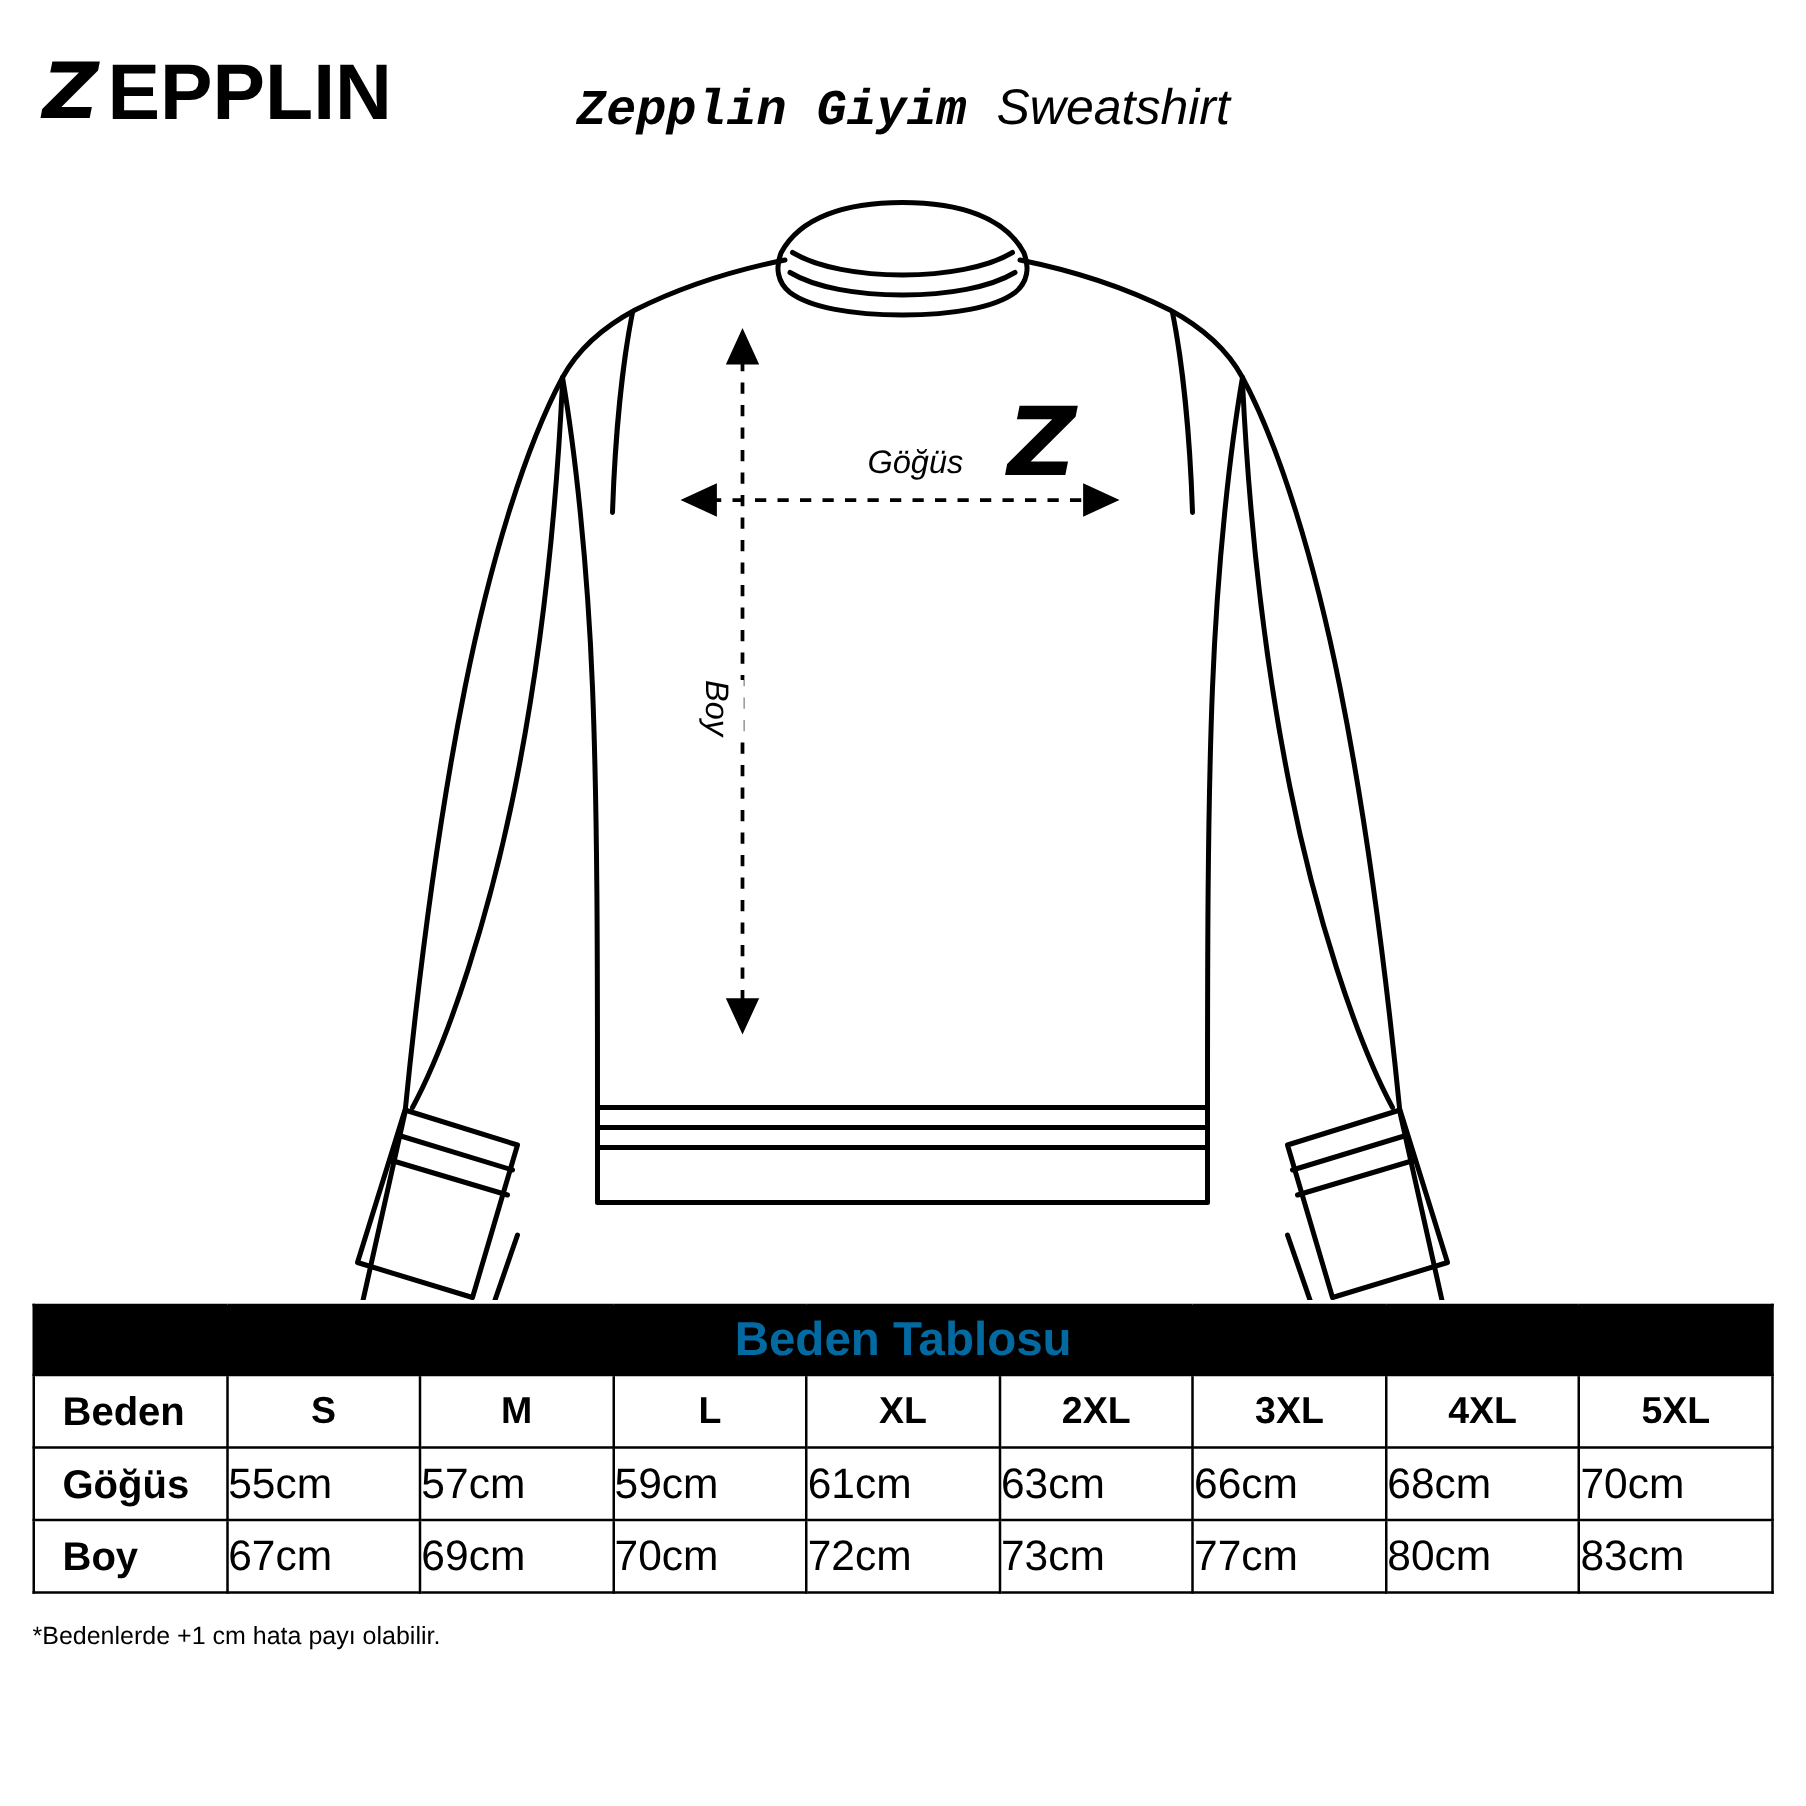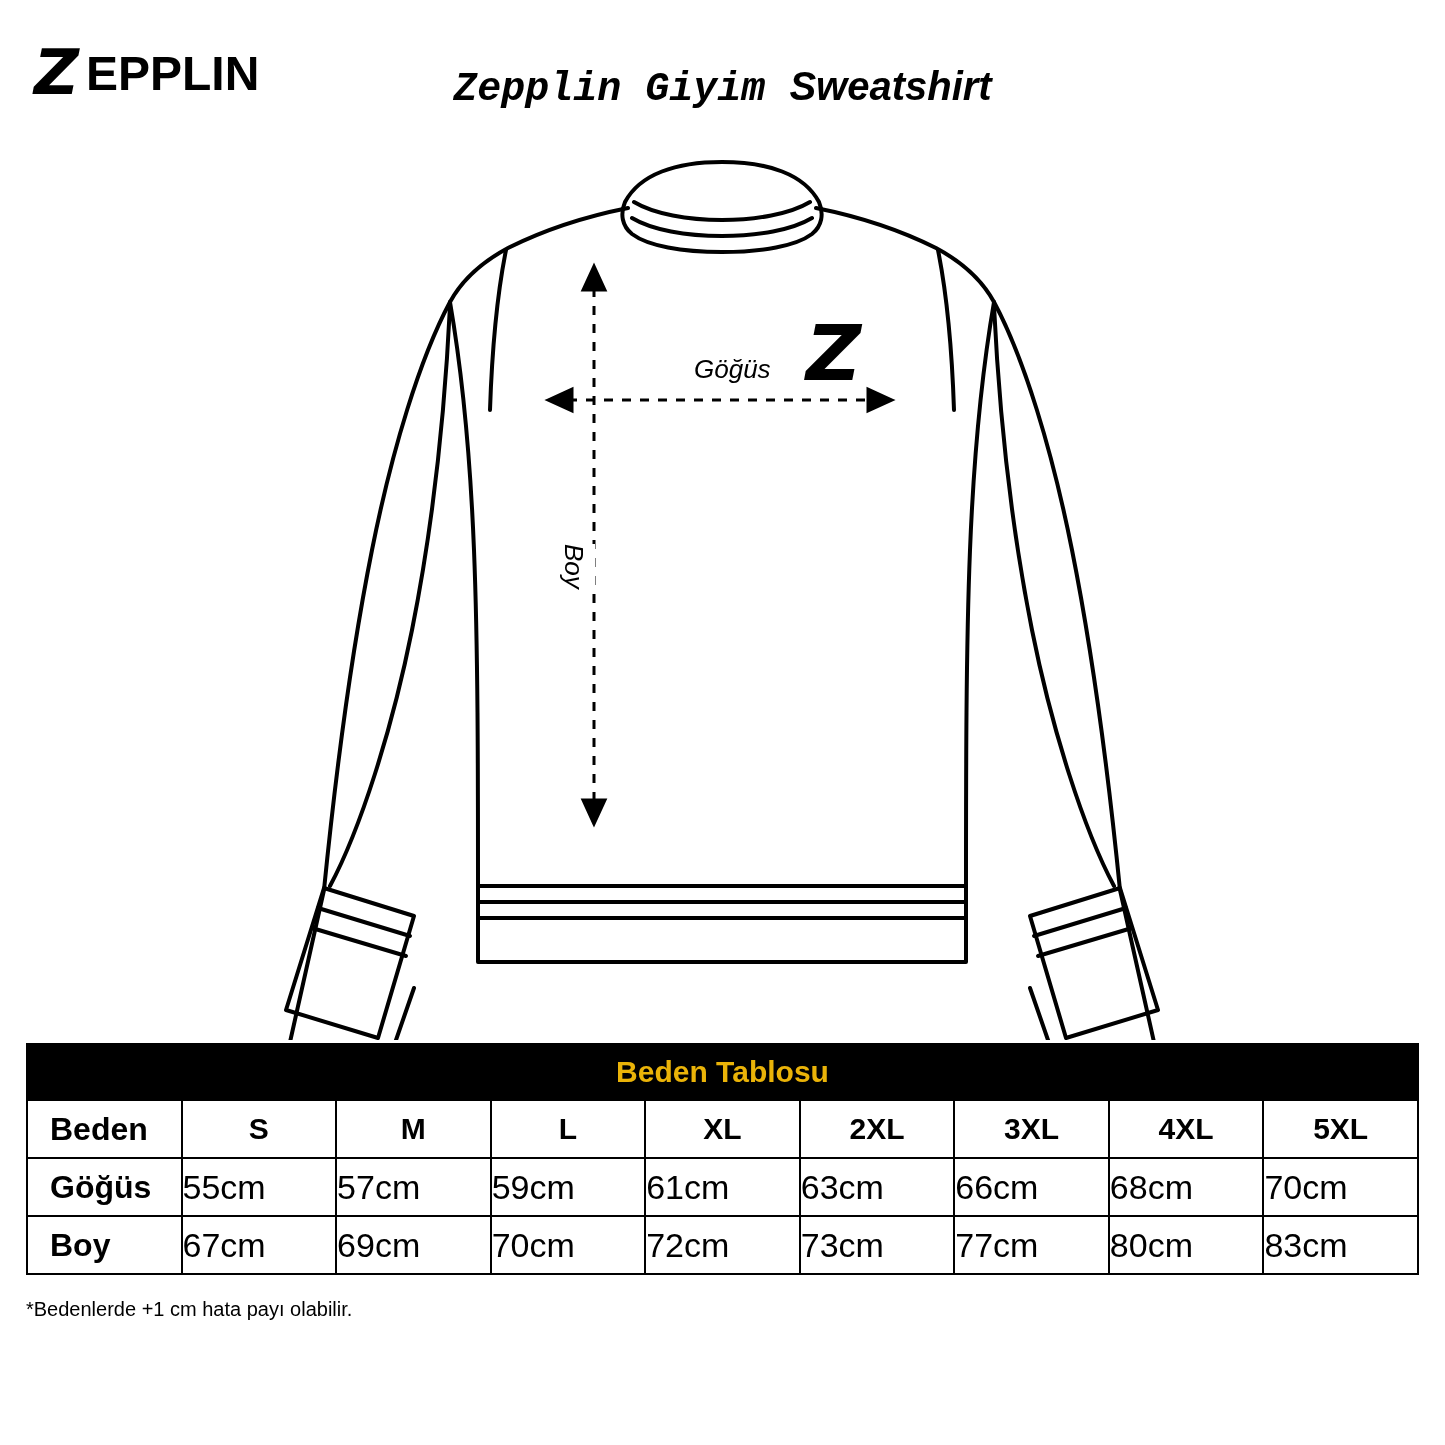--- a/index.html
+++ b/index.html
@@ -39,39 +39,39 @@
     font-weight: bold;
     font-style: italic;
     letter-spacing: -2px;
     line-height: 62px;
     font-family: "DejaVu Sans", sans-serif;
   }
   .brand-logo .logo-rest {
     position: absolute;
     left: 52px;
     top: 6px;
-    font-size: 48px;
+    font-size: 63px;
     font-weight: bold;
     letter-spacing: 0px;
     line-height: 52px;
     font-family: "Liberation Sans", sans-serif;
   }
   .header-title {
     position: absolute;
     left: 0;
     top: 62px;
     width: 1445px;
     text-align: center;
     font-size: 40px;
     font-style: italic;
     line-height: 48px;
     white-space: nowrap;
   }
   .header-title .t-light { font-weight: 600; font-family: Liberation Mono, monospace; }
-  .header-title .t-bold { font-weight: 700; }
+  .header-title .t-bold { font-weight: 400; }
 
   
   .illustration {
     position: absolute;
     top: 130px;
     left: 0;
     width: 1445px;
     height: 910px;
   }
   .illustration svg { display: block; }
@@ -109,23 +109,23 @@
     width: 1393px;
     table-layout: fixed;
   }
   table.size-table td, table.size-table th {
     border: 2px solid #000000;
     padding: 0;
     margin: 0;
   }
   .tbl-title {
     background: #000000;
-    color: #eab308;
+    color: #0369a1;
     text-align: center;
-    font-size: 30px;
+    font-size: 38px;
     font-weight: bold;
     height: 54px;
     line-height: 54px;
   }
   .hdr-row td {
     height: 56px;
     font-size: 30px;
     font-weight: bold;
     text-align: center;
   }

